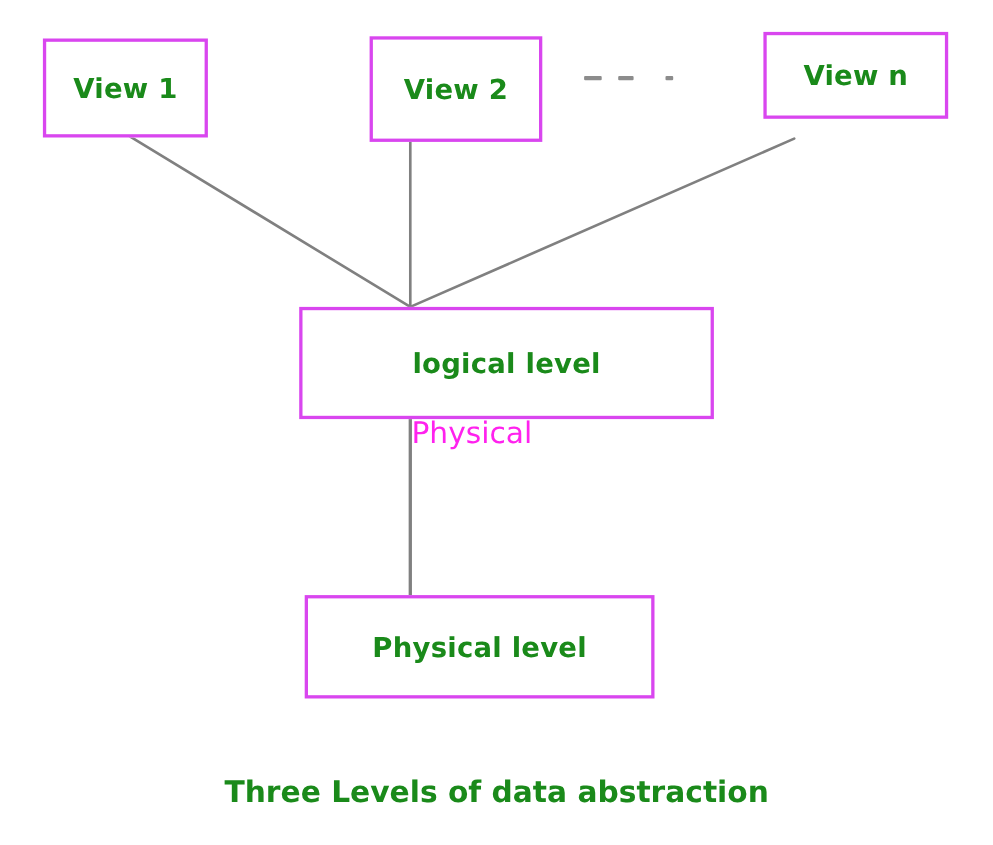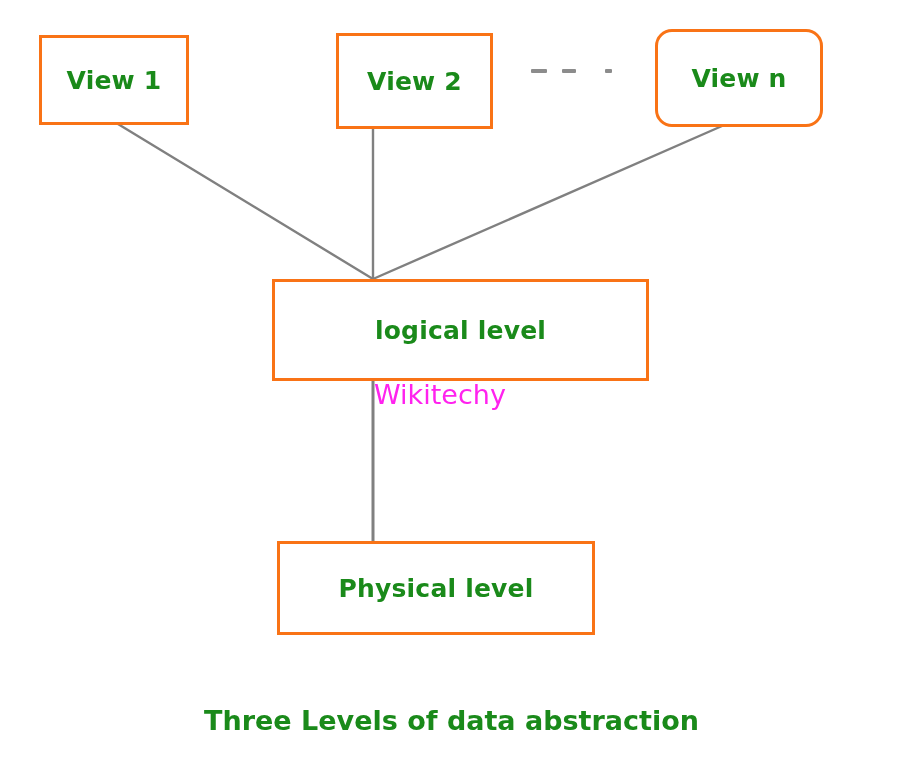--- a/index.html
+++ b/index.html
@@ -20,39 +20,39 @@
   #edges {
     position: absolute;
     left: 0;
     top: 0;
     width: 903px;
     height: 768px;
   }
   .node {
     position: absolute;
     box-sizing: border-box;
-    border: 3px solid #f97316;
+    border: 3px solid #d946ef;
     background: #ffffff;
     display: flex;
     align-items: center;
     justify-content: center;
   }
   .node-label {
     color: #1a8a1a;
     font-weight: bold;
     font-family: "DejaVu Sans", sans-serif;
     white-space: nowrap;
     letter-spacing: 0.2px;
   }
   #view-1, #view-2, #view-n {
     
   }
   #view-1 { left: 39px;  top: 35px;  width: 150px; height: 90px; }
   #view-2 { left: 336px; top: 33px;  width: 157px; height: 96px; }
-  #view-n { left: 655px; top: 29px;  width: 168px; height: 98px; border-radius: 17px; }
+  #view-n { left: 694px; top: 29px;  width: 168px; height: 79px; }
   #view-1 .node-label, #view-2 .node-label, #view-n .node-label {
     font-size: 25px;
   }
   #logical-level {
     left: 272px; top: 279px; width: 377px; height: 102px;
   }
   #logical-level .node-label { font-size: 25px; }
   #physical-level {
     left: 277px; top: 541px; width: 318px; height: 94px;
   }
@@ -132,21 +132,21 @@
   </div>
 
   <div class="node" id="view-n">
     <span class="node-label">View n</span>
   </div>
 
   <div class="node" id="logical-level">
     <span class="node-label">logical level</span>
   </div>
 
-  <div id="watermark">Wikitechy</div>
+  <div id="watermark">Physical</div>
 
   <div class="node" id="physical-level">
     <span class="node-label">Physical level</span>
   </div>
 
   <div id="caption">Three Levels of data abstraction</div>
 
 </div>
 
 </body></html>

